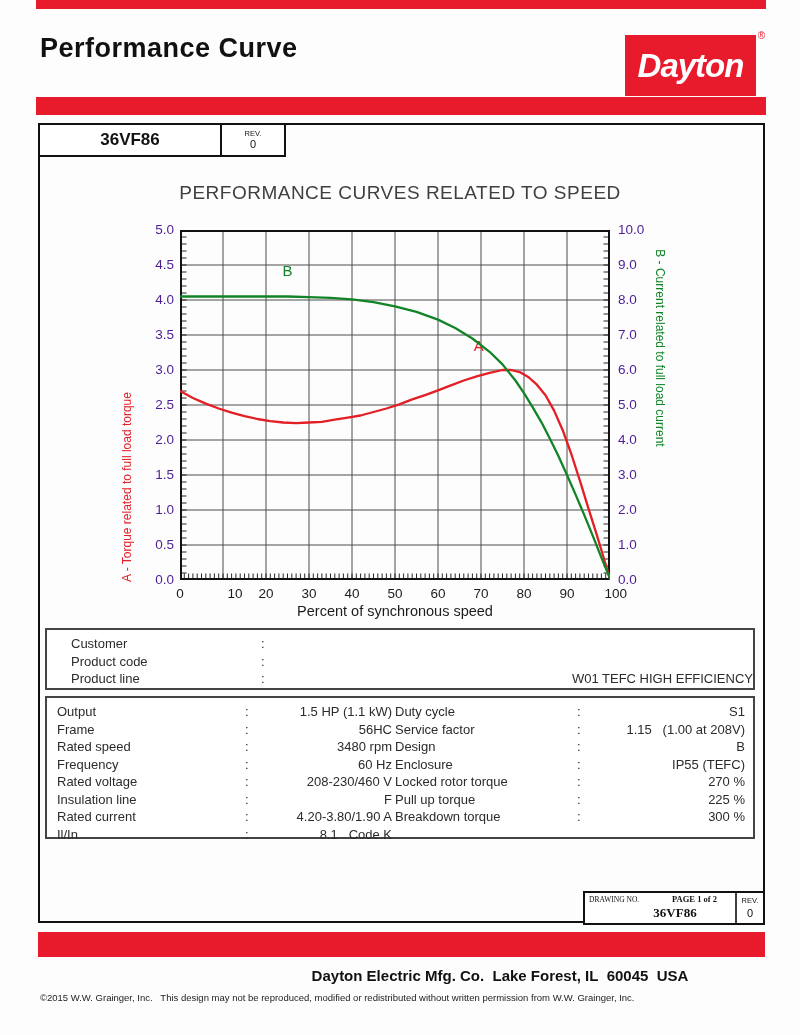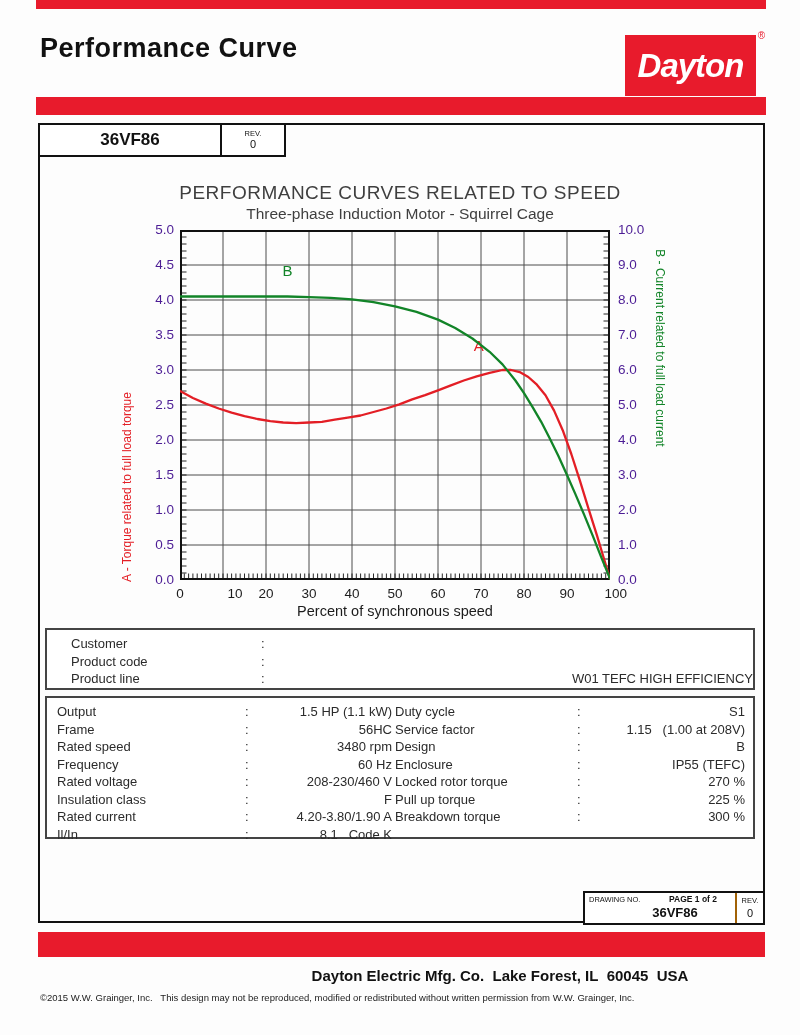--- a/index.html
+++ b/index.html
@@ -34,21 +34,21 @@
   .row{display:flex;font-size:13px;line-height:17.5px;color:#2b2b2b;}
   .row .lbl{width:190px;flex:none;}
   .row .colon{width:14px;flex:none;}
   .row .val{flex:1;white-space:nowrap;text-align:right;}
   .spec-col{position:absolute;top:5px;}
   .spec-col.left{left:10px;width:335px;}
   .spec-col.right{left:348px;width:350px;}
   .spec-col.left .lbl{width:188px;}
   .spec-col.right .lbl{width:182px;}
   .drawing-box{position:absolute;left:583px;top:891px;width:178px;height:30px;border:2px solid #111;background:#fff;display:flex;}
-  .drawing-box .main-cell{flex:1;border-right:2px solid #a16207;padding:2px 4px 0 4px;line-height:1;}
+  .drawing-box .main-cell{flex:1;border-right:2px solid #404040;padding:2px 4px 0 4px;line-height:1;font-family:Liberation Serif, serif;}
   .drawing-box .line1{display:flex;justify-content:space-between;align-items:baseline;}
   .drawing-box .dn{font-size:7.5px;color:#111;}
   .drawing-box .pg{font-size:8.5px;font-weight:bold;color:#111;margin-right:14px;}
   .drawing-box .dno{font-size:13px;font-weight:bold;color:#111;text-align:center;margin-top:2px;padding-left:30px;}
   .drawing-box .rev2{width:26px;display:flex;flex-direction:column;align-items:center;justify-content:center;line-height:1;}
   .drawing-box .rev2 .rl{font-size:7.5px;color:#111;}
   .drawing-box .rev2 .rv{font-size:11px;color:#111;margin-top:3px;}
   .company-line{position:absolute;left:240px;top:967px;width:520px;text-align:center;
                 font-size:15px;font-weight:bold;color:#111;}
   .copyright{position:absolute;left:40px;top:992px;font-size:9.5px;color:#222;}
@@ -70,21 +70,20 @@
 
   <div class="part-box">
     <div class="pn">36VF86</div>
     <div class="rev-cell">
       <div class="rl">REV.</div>
       <div class="rv">0</div>
     </div>
   </div>
 
   <div class="chart-title">PERFORMANCE CURVES RELATED TO SPEED</div>
-  <div class="chart-subtitle">Three-phase Induction Motor - Squirrel Cage</div>
 
   <svg id="plot" class="plot-svg" width="430" height="350">
       <line x1="43" y1="0" x2="43" y2="350" stroke="#4d4d4d" stroke-width="1"></line>
       <line x1="0" y1="35" x2="430" y2="35" stroke="#4d4d4d" stroke-width="1"></line>
       <line x1="86" y1="0" x2="86" y2="350" stroke="#4d4d4d" stroke-width="1"></line>
       <line x1="0" y1="70" x2="430" y2="70" stroke="#4d4d4d" stroke-width="1"></line>
       <line x1="129" y1="0" x2="129" y2="350" stroke="#4d4d4d" stroke-width="1"></line>
       <line x1="0" y1="105" x2="430" y2="105" stroke="#4d4d4d" stroke-width="1"></line>
       <line x1="172" y1="0" x2="172" y2="350" stroke="#4d4d4d" stroke-width="1"></line>
       <line x1="0" y1="140" x2="430" y2="140" stroke="#4d4d4d" stroke-width="1"></line>
@@ -349,21 +348,21 @@
           <span class="lbl">Frequency</span>
           <span class="colon">:</span>
           <span class="val">60 Hz</span>
         </div>
         <div class="row">
           <span class="lbl">Rated voltage</span>
           <span class="colon">:</span>
           <span class="val">208-230/460 V</span>
         </div>
         <div class="row">
-          <span class="lbl">Insulation class</span>
+          <span class="lbl">Insulation line</span>
           <span class="colon">:</span>
           <span class="val">F</span>
         </div>
         <div class="row">
           <span class="lbl">Rated current</span>
           <span class="colon">:</span>
           <span class="val">4.20-3.80/1.90 A</span>
         </div>
         <div class="row">
           <span class="lbl">Il/In</span>

